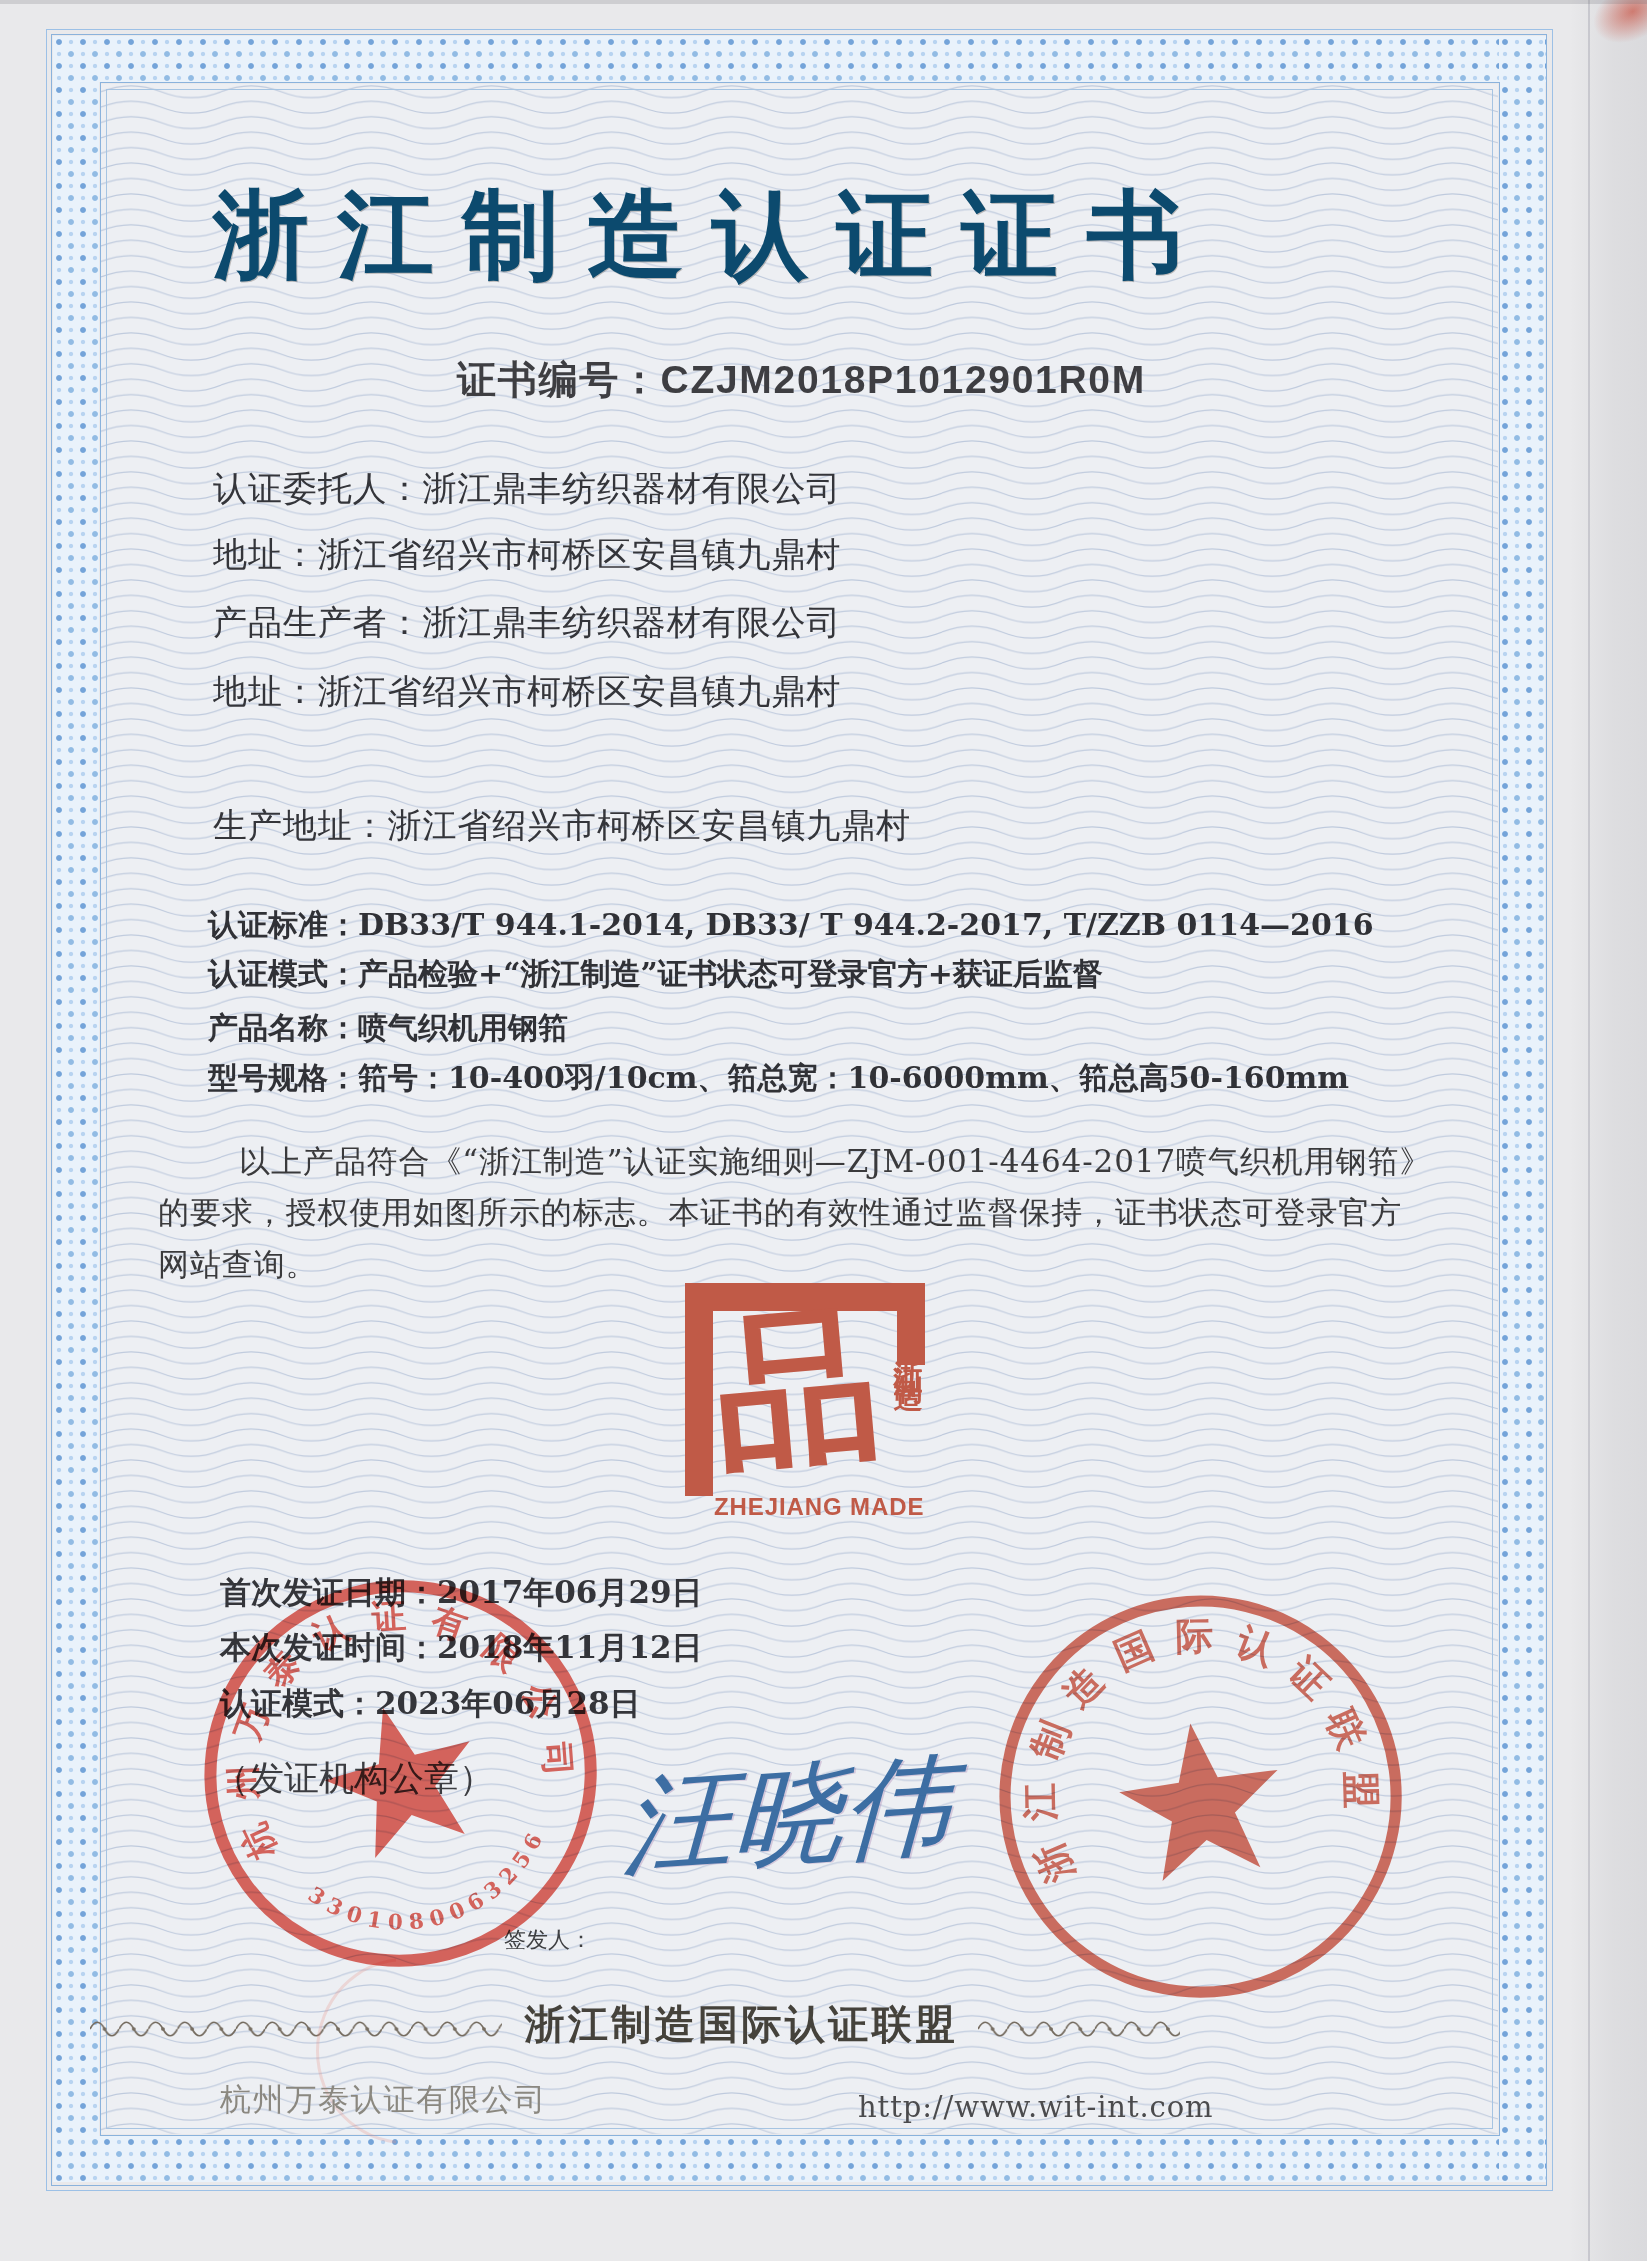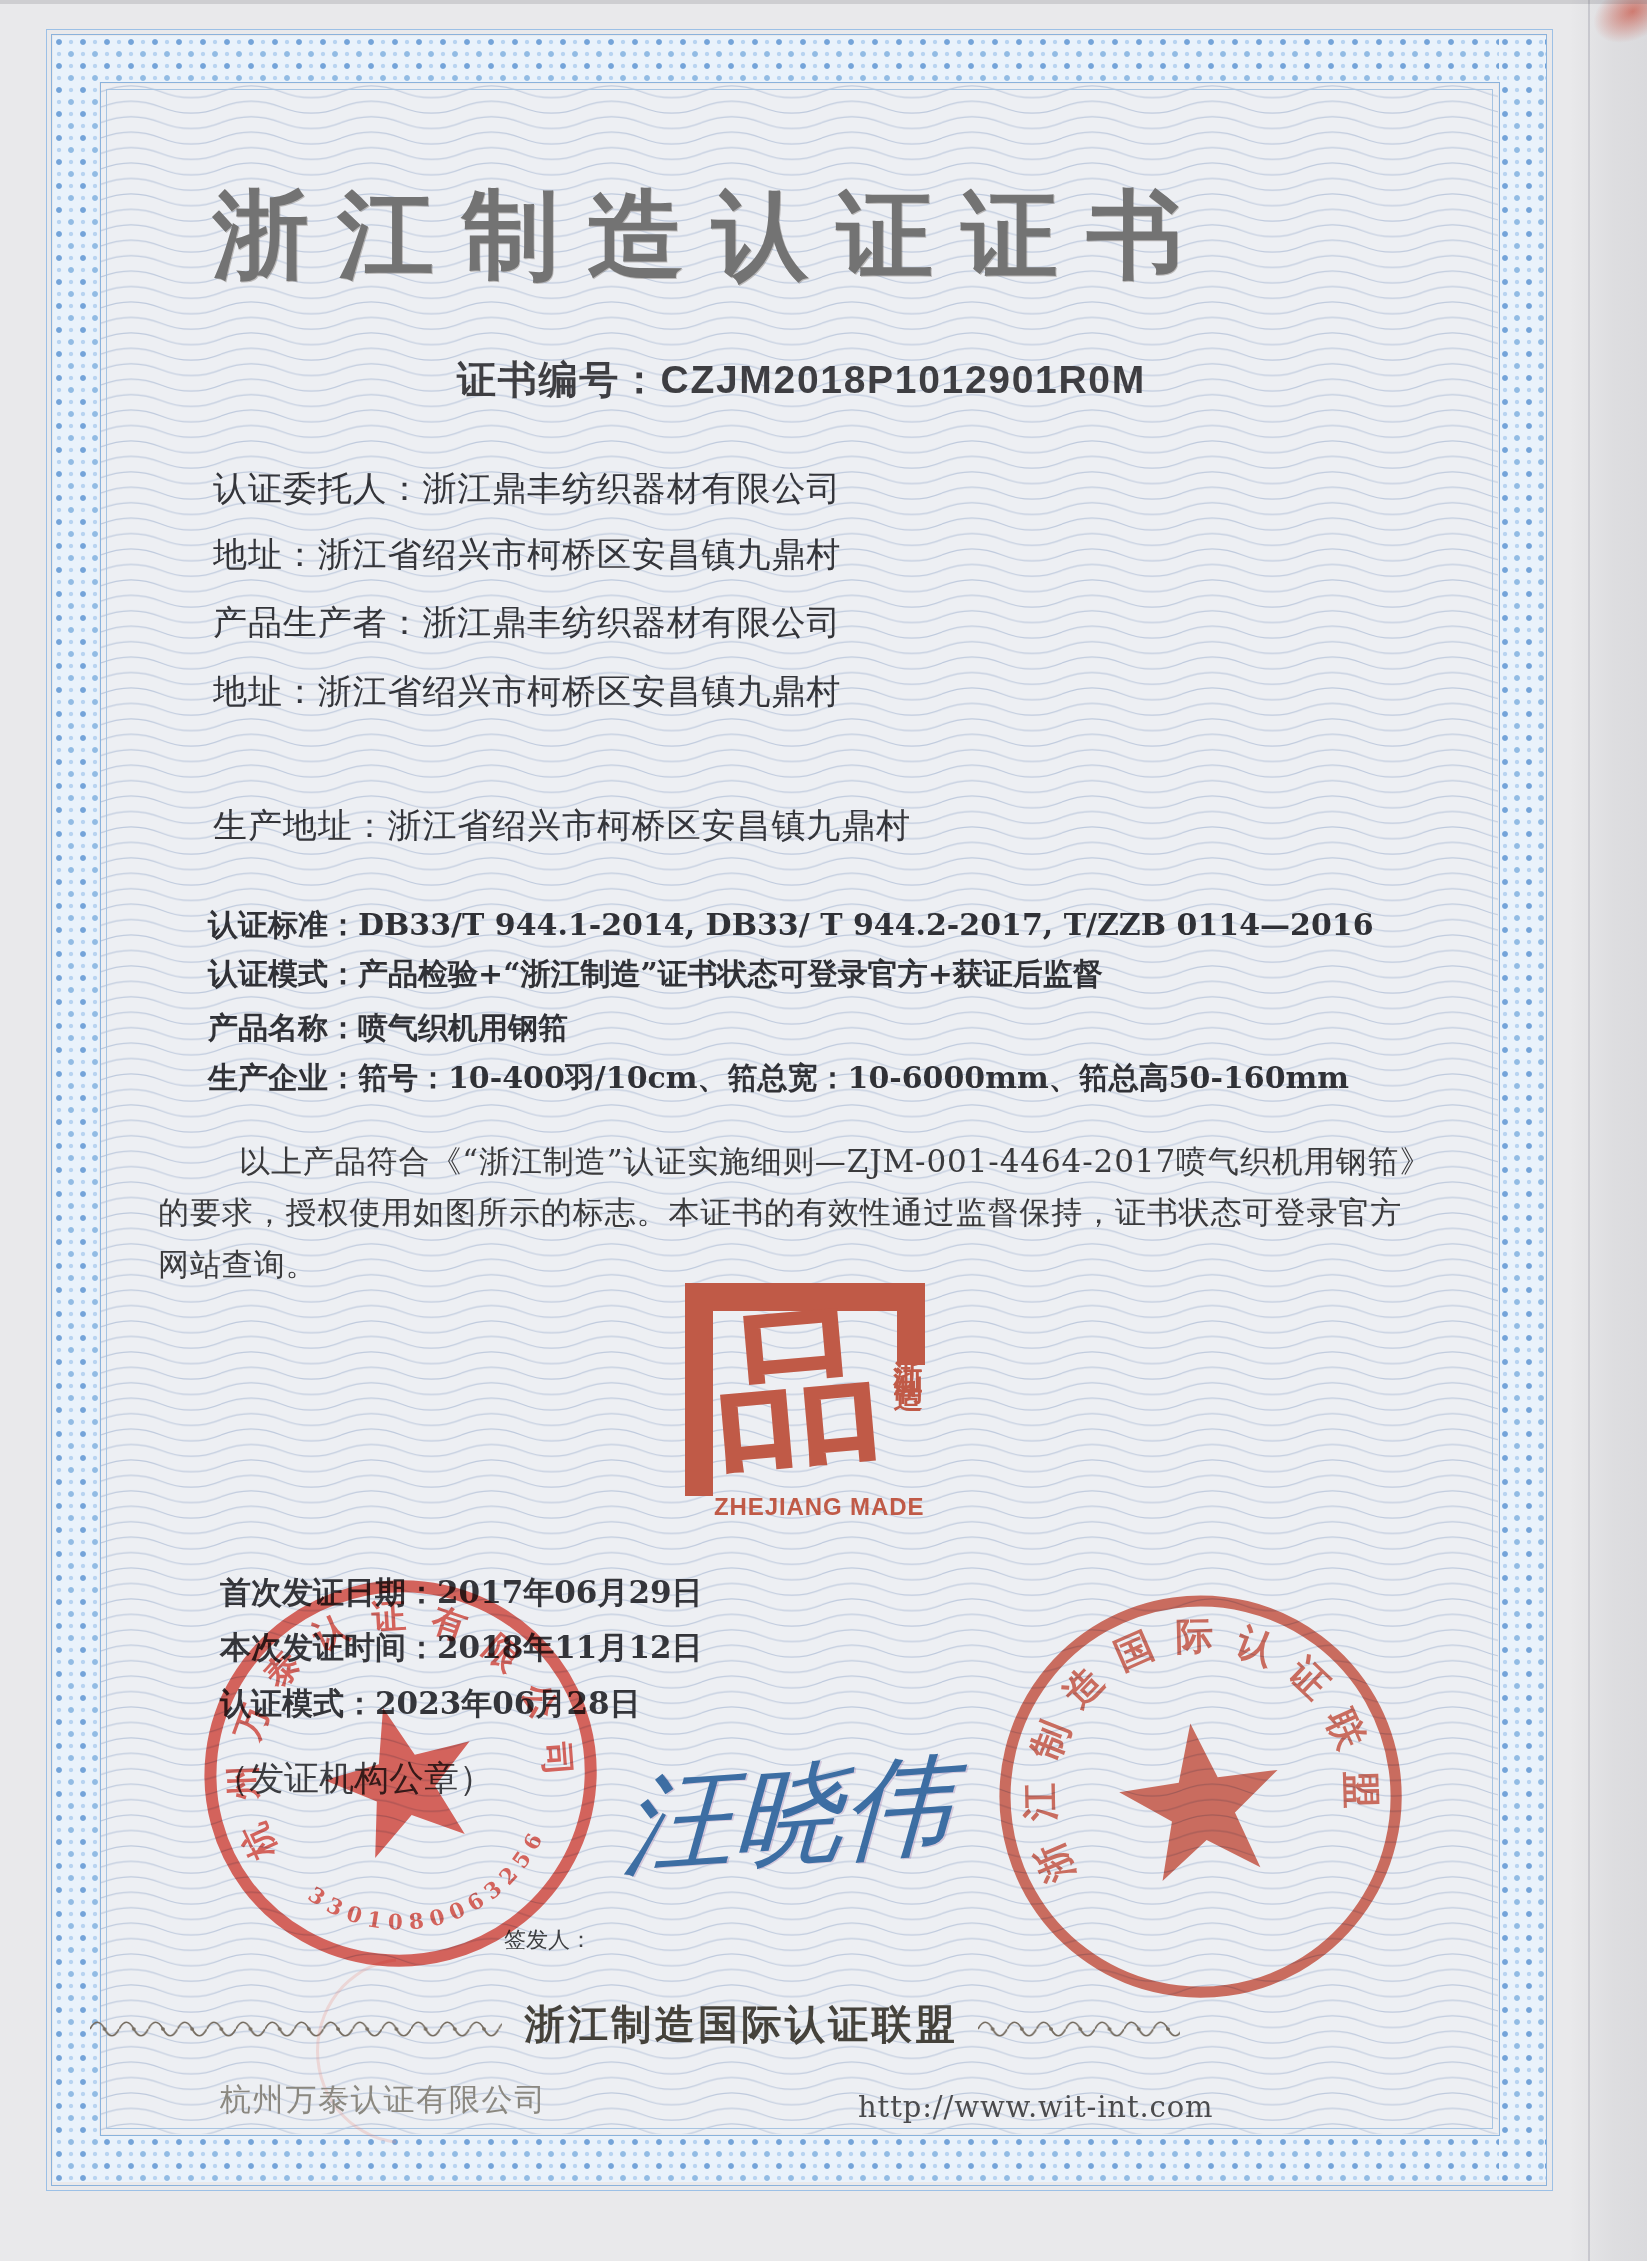--- a/index.html
+++ b/index.html
@@ -35,21 +35,21 @@
     background:linear-gradient(90deg, rgba(120,120,128,0) 0%, rgba(120,120,128,.10) 55%, rgba(140,140,148,.16) 100%);}
   .page-edge-line{left:1588px;top:0;width:1.7px;height:100%;background:rgba(140,140,152,.30);z-index:6;}
   .top-edge{left:0;top:0;width:100%;height:4.3px;background:rgba(110,110,118,.22);z-index:6;}
   .corner-mark{left:1592px;top:-10.3px;width:77px;height:51px;z-index:6;transform:rotate(-28deg);
     background:radial-gradient(ellipse at 55% 45%, rgba(213,84,66,.75), rgba(213,84,66,0) 70%);}
   .faint-arc{left:316px;top:1958px;width:172px;height:180px;border:3.4px solid rgba(232,140,128,.25);
     border-radius:50%;clip-path:inset(0 55% 0 0);z-index:1;}
   
   .content{z-index:2;}
   .title{left:103px;top:172px;width:1218px;text-align:center;white-space:nowrap;
-    font-size:96px;font-weight:bold;color:#737373;letter-spacing:0.30em;
+    font-size:96px;font-weight:bold;color:#0c4a6e;letter-spacing:0.30em;
     text-shadow:0.9px 0.9px 0 rgba(94,87,77,.35);}
   .certno{left:184px;top:353px;width:1235px;text-align:center;white-space:nowrap;
     font-family:"Liberation Sans", sans-serif;font-weight:bold;font-size:39px;color:#3e3e42;letter-spacing:1.7px;}
   .party-line{left:213px;white-space:nowrap;font-size:34px;font-weight:normal;color:#34353a;letter-spacing:0.9px;}
   .spec-line{left:208px;white-space:nowrap;font-size:30px;font-weight:bold;color:#303136;}
   .stmt-line{left:158px;white-space:nowrap;font-size:31px;color:#3a3a3c;letter-spacing:0.9px;}
   .stmt-indent{padding-left:81px;}
   .date-line{left:220px;white-space:nowrap;font-size:31px;font-weight:bold;color:#34353a;}
   .seal-note{left:214px;top:1755px;white-space:nowrap;font-size:35px;color:#3c3d41;}
   .signer-label{left:504px;top:1925px;white-space:nowrap;font-size:22px;color:#3f4043;}
@@ -133,21 +133,21 @@
   <div class="abs content spec-line" style="top:905px">
     <span>认证标准：</span><span>DB33/T 944.1-2014, DB33/ T 944.2-2017, T/ZZB 0114—2016</span>
   </div>
   <div class="abs content spec-line" style="top:954px">
     <span>认证模式：</span><span>产品检验+“浙江制造”证书状态可登录官方+获证后监督</span>
   </div>
   <div class="abs content spec-line" style="top:1008px">
     <span>产品名称：</span><span>喷气织机用钢筘</span>
   </div>
   <div class="abs content spec-line" style="top:1058px">
-    <span>生产企业：</span><span>筘号：10-400羽/10cm、筘总宽：10-6000mm、筘总高50-160mm</span>
+    <span>型号规格：</span><span>筘号：10-400羽/10cm、筘总宽：10-6000mm、筘总高50-160mm</span>
   </div>
 
   <div class="abs content stmt-line stmt-indent" style="top:1141px">以上产品符合《“浙江制造”认证实施细则—ZJM-001-4464-2017喷气织机用钢筘》</div>
   <div class="abs content stmt-line" style="top:1192px">的要求，授权使用如图所示的标志。本证书的有效性通过监督保持，证书状态可登录官方</div>
   <div class="abs content stmt-line" style="top:1244px">网站查询。</div>
 
   <div class="abs content logo">
     <div class="logo-bar logo-top"></div>
     <div class="logo-bar logo-left"></div>
     <div class="logo-bar logo-corner"></div>

